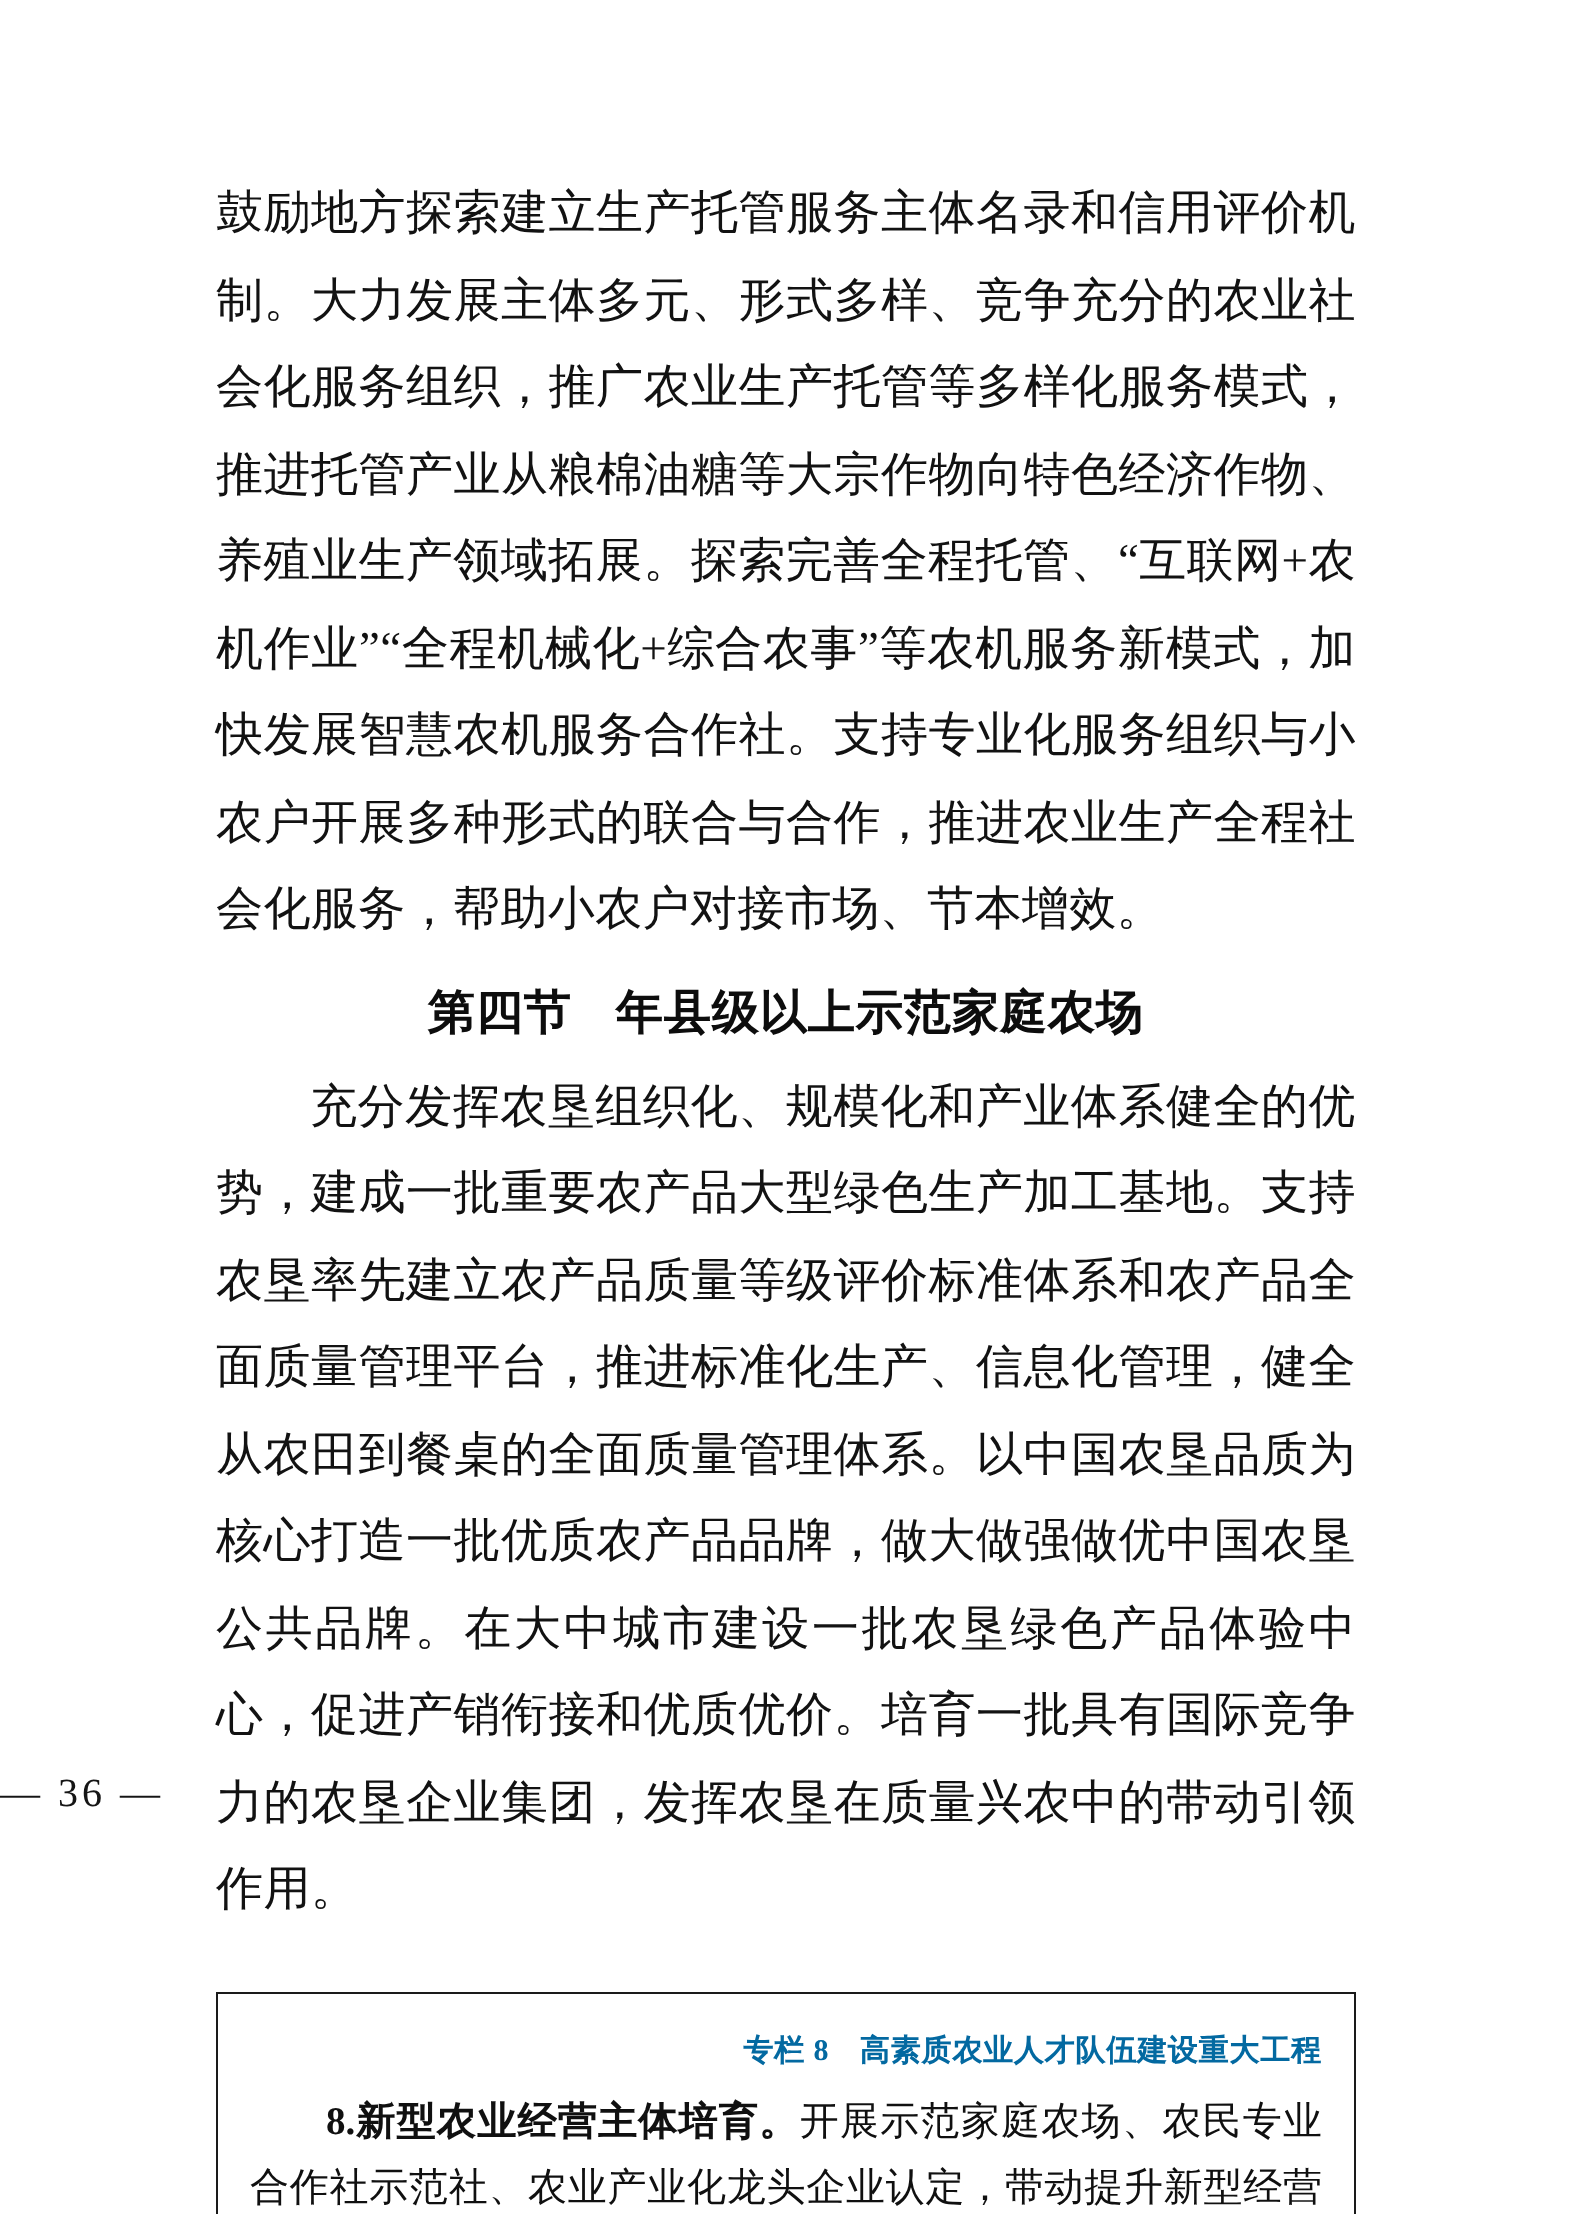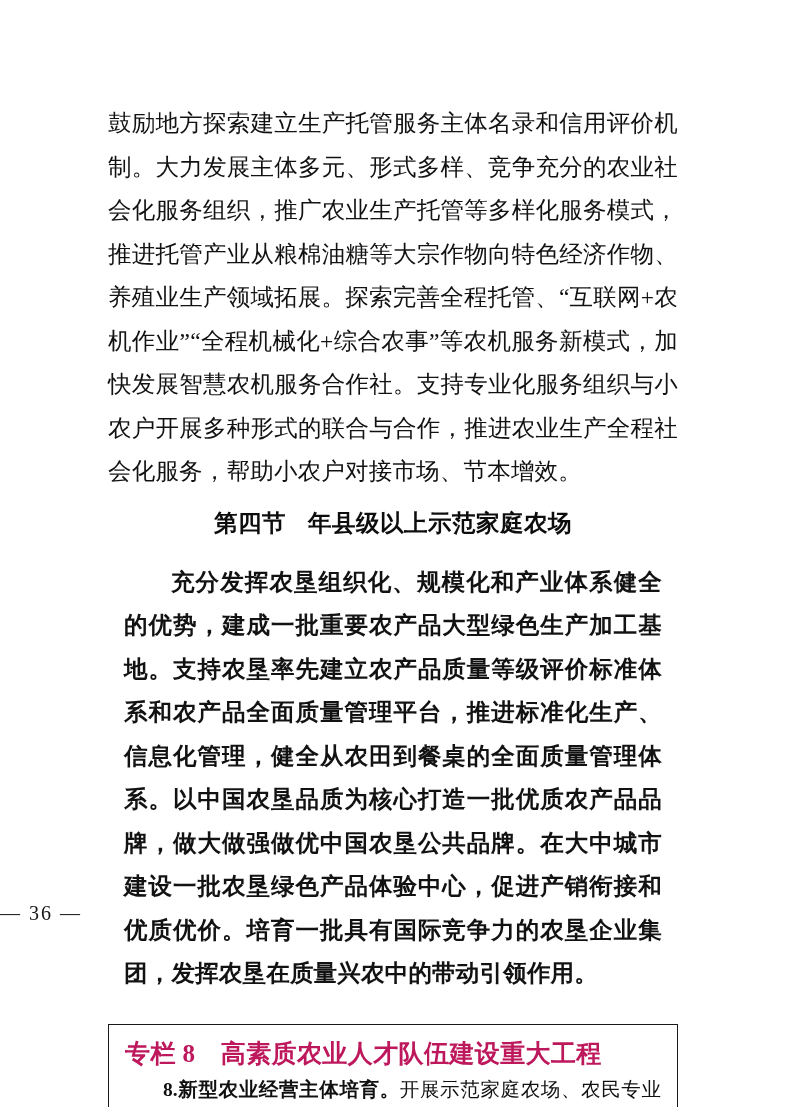--- a/index.html
+++ b/index.html
@@ -10,42 +10,41 @@
   body {
     width: 786px;
     height: 1107px;
     position: relative;
     font-family: "Liberation Serif", "DejaVu Serif", serif;
     color: #111111;
     overflow: hidden;
   }
   .page {
     position: absolute;
-    left: 0; top: 16px;
+    left: 0; top: 0;
     width: 786px;
     height: 947px;
     box-sizing: border-box;
     padding: 86px 108px 0 108px;
   }
   .body-text {
     font-size: 23.5px;
     line-height: 43.5px;
     text-align: justify;
     text-justify: inter-ideograph;
     letter-spacing: 0.2px;
     color: #121212;
   }
   .para {
     margin: 0;
     text-indent: 0;
   }
   .para-indent {
-    margin: 16px;
+    margin: 0;
     text-indent: 47px;
-    font-weight: bold;
   }
   .section-heading {
     margin: 7px 0 4px 0;
     font-size: 23.5px;
     line-height: 44px;
     font-weight: bold;
     text-align: center;
     letter-spacing: 0.5px;
     color: #0d0d0d;
   }
@@ -56,27 +55,27 @@
   .box {
     margin-top: 28px;
     border: 1.6px solid #1a1a1a;
     box-sizing: border-box;
     width: 100%;
     padding: 14px 16px 6px 16px;
     overflow: hidden;
     height: 122px;
   }
   .box-title {
-    text-align: left;
+    text-align: right;
     font-weight: bold;
-    font-size: 25px;
+    font-size: 15px;
     line-height: 30px;
     letter-spacing: 0.4px;
     margin: 0 0 4px 0;
-    color: #be185d;
+    color: #0369a1;
   }
   .box-text {
     font-size: 19.5px;
     line-height: 33px;
     text-align: justify;
     text-justify: inter-ideograph;
     margin: 0;
     text-indent: 38px;
     color: #101010;
   }

